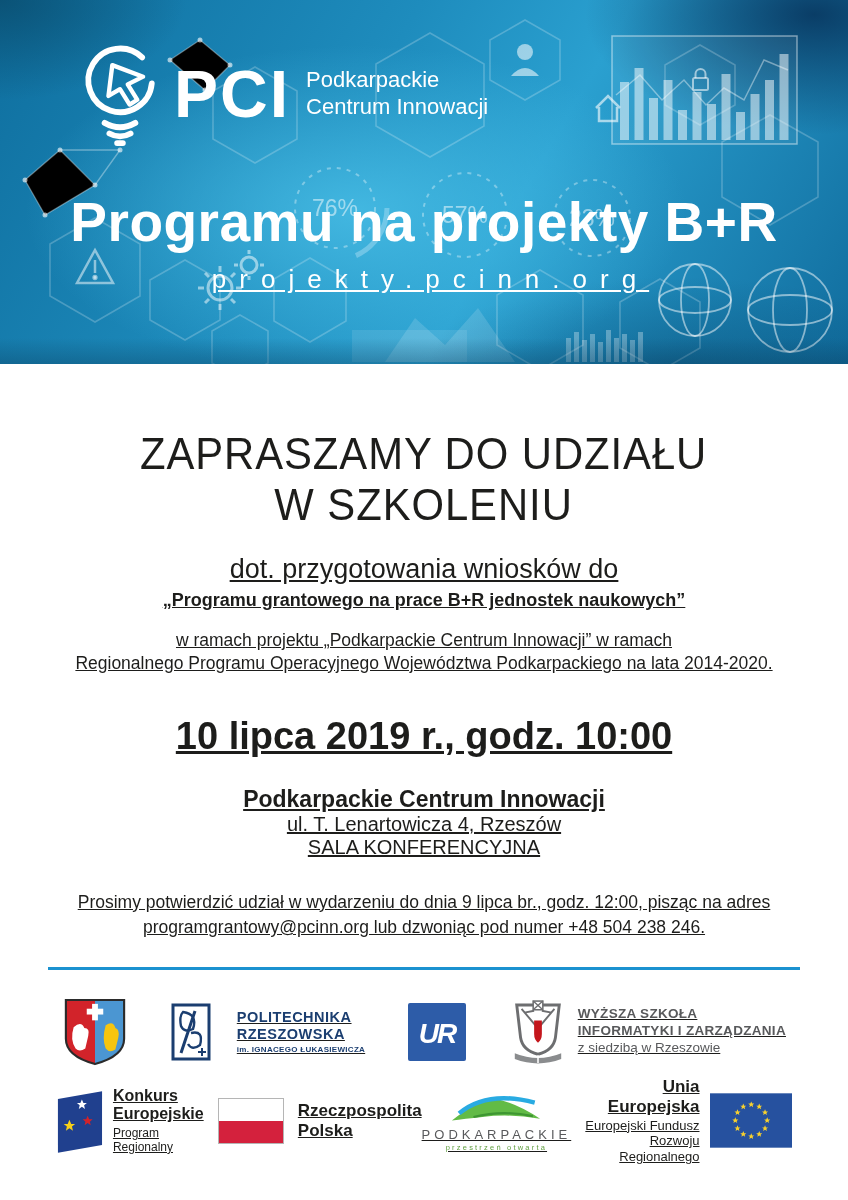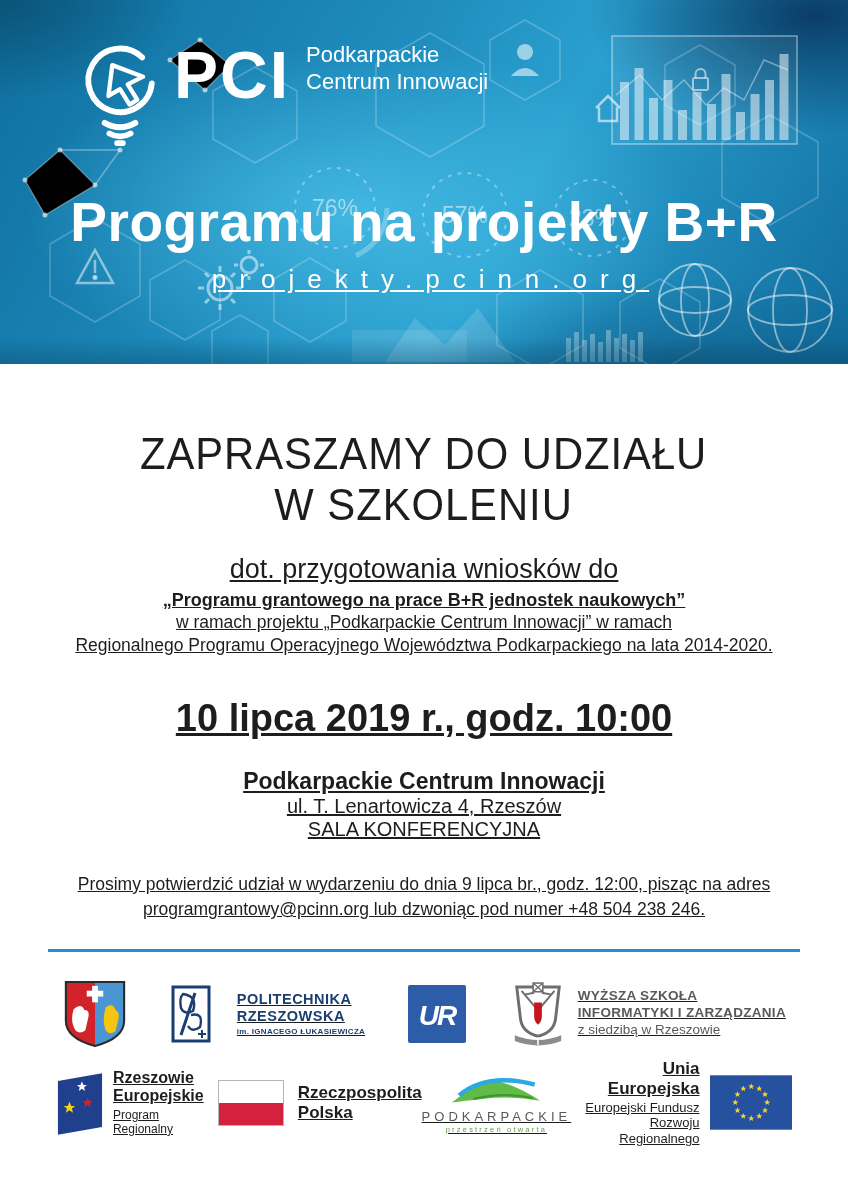--- a/index.html
+++ b/index.html
@@ -13,37 +13,37 @@
       radial-gradient(ellipse 60% 70% at 42% 58%, rgba(72,190,230,.85), rgba(72,190,230,0) 65%),
       radial-gradient(ellipse 45% 55% at 96% 4%, rgba(6,48,88,.85), rgba(6,48,88,0) 60%),
       radial-gradient(ellipse 40% 50% at 0% 0%, rgba(9,73,105,.75), rgba(9,73,105,0) 55%),
       radial-gradient(ellipse 50% 40% at 80% 100%, rgba(10,80,120,.5), rgba(10,80,120,0) 60%),
       linear-gradient(120deg, #0f6f9f 0%, #1e8cbd 40%, #2aa0d0 60%, #116d9e 100%);
   }
   .hero-bg { position:absolute; inset:0; width:100%; height:100%; }
   .hero-fade { position:absolute; left:0; bottom:0; width:100%; height:26px;
     background:linear-gradient(rgba(8,60,92,0), rgba(8,60,92,.35)); }
 
-  .brand { position:absolute; left:80px; top:42px; display:flex; align-items:flex-start; z-index:3; }
+  .brand { position:absolute; left:80px; top:42px; display:flex; align-items:center; z-index:3; }
   .brand-icon { width:80px; height:104px; }
   .brand-acronym { font-size:66px; font-weight:600; color:#fff; letter-spacing:2px; margin-left:14px; line-height:1; }
   .brand-name { display:flex; flex-direction:column; margin-left:16px; color:#fff; font-size:22px; line-height:1.22; font-weight:400; }
 
   .hero-title { position:absolute; top:190px; left:0; width:100%; text-align:center; z-index:3;
     font-size:55px; font-weight:800; color:#ffffff; letter-spacing:.5px; }
   .hero-url { position:absolute; top:264px; left:0; width:100%; text-align:center; z-index:3;
     font-size:26px; font-weight:400; color:#ffffff; letter-spacing:13px; padding-left:13px;text-decoration:underline; }
 
   
   .content { position:absolute; top:364px; left:0; width:848px; text-align:center; color:#1d1d1b;text-decoration:underline; }
   .invite-heading { margin-top:64px; font-size:44px; line-height:1.16; font-weight:300;
     display:inline-block; transform:scaleX(.95); transform-origin:50% 0; letter-spacing:1px; }
   .sub-intro { margin-top:24px; font-size:27px; font-weight:400; }
   .program-title { margin-top:5px; font-size:18px; font-weight:700; }
-  .context { font-size:17.5px; line-height:1.3; }
+  .context { margin-top:18px; font-size:17.5px; line-height:1.3; }
   .datetime { margin-top:40px; font-size:38px; font-weight:700; }
   .venue { margin-top:28px; }
   .venue-name { font-size:23px; font-weight:700; }
   .venue-line { font-size:20px; line-height:1.18; }
   .rsvp { margin-top:30px; font-size:17.5px; line-height:1.45; }
 
   .divider { margin:26px auto 0 auto; width:752px; border:none; border-top:3px solid #1b92d0; }
 
   
   .logos-row1 { display:flex; align-items:center; justify-content:space-between; padding:0 62px; margin-top:24px; height:76px; }
@@ -306,21 +306,21 @@
         <svg width="50" height="66" viewBox="0 0 50 66">
           <defs>
               <path id="st" d="M0,-5.5 L1.6,-1.7 L5.2,-1.7 L2.3,0.7 L3.2,4.5 L0,2.2 L-3.2,4.5 L-2.3,0.7 L-5.2,-1.7 L-1.6,-1.7 Z"></path>
             </defs>
           <polygon points="2,10 48,2 48,58 2,66" fill="#20408e"></polygon>
           <use href="#st" transform="translate(27,16)" fill="#ffffff"></use>
           <use href="#st" transform="translate(14,38) scale(1.15)" fill="#f6d01a"></use>
           <use href="#st" transform="translate(33,33)" fill="#d2232a"></use>
         </svg>
         <div class="logo-text fe-text">
-          <span class="fe-l12">Rzeszowie</span>
+          <span class="fe-l12">Konkurs</span>
           <span class="fe-l12">Europejskie</span>
           <span class="fe-l3">Program Regionalny</span>
         </div>
       </div>
 
       <div class="logo-item">
         <svg width="66" height="46" viewBox="0 0 66 46">
           <rect x="0.5" y="0.5" width="65" height="45" fill="#ffffff" stroke="#b5b5b5" stroke-width="1"></rect>
           <rect x="1" y="23" width="64" height="22" fill="#d4213d"></rect>
         </svg>

